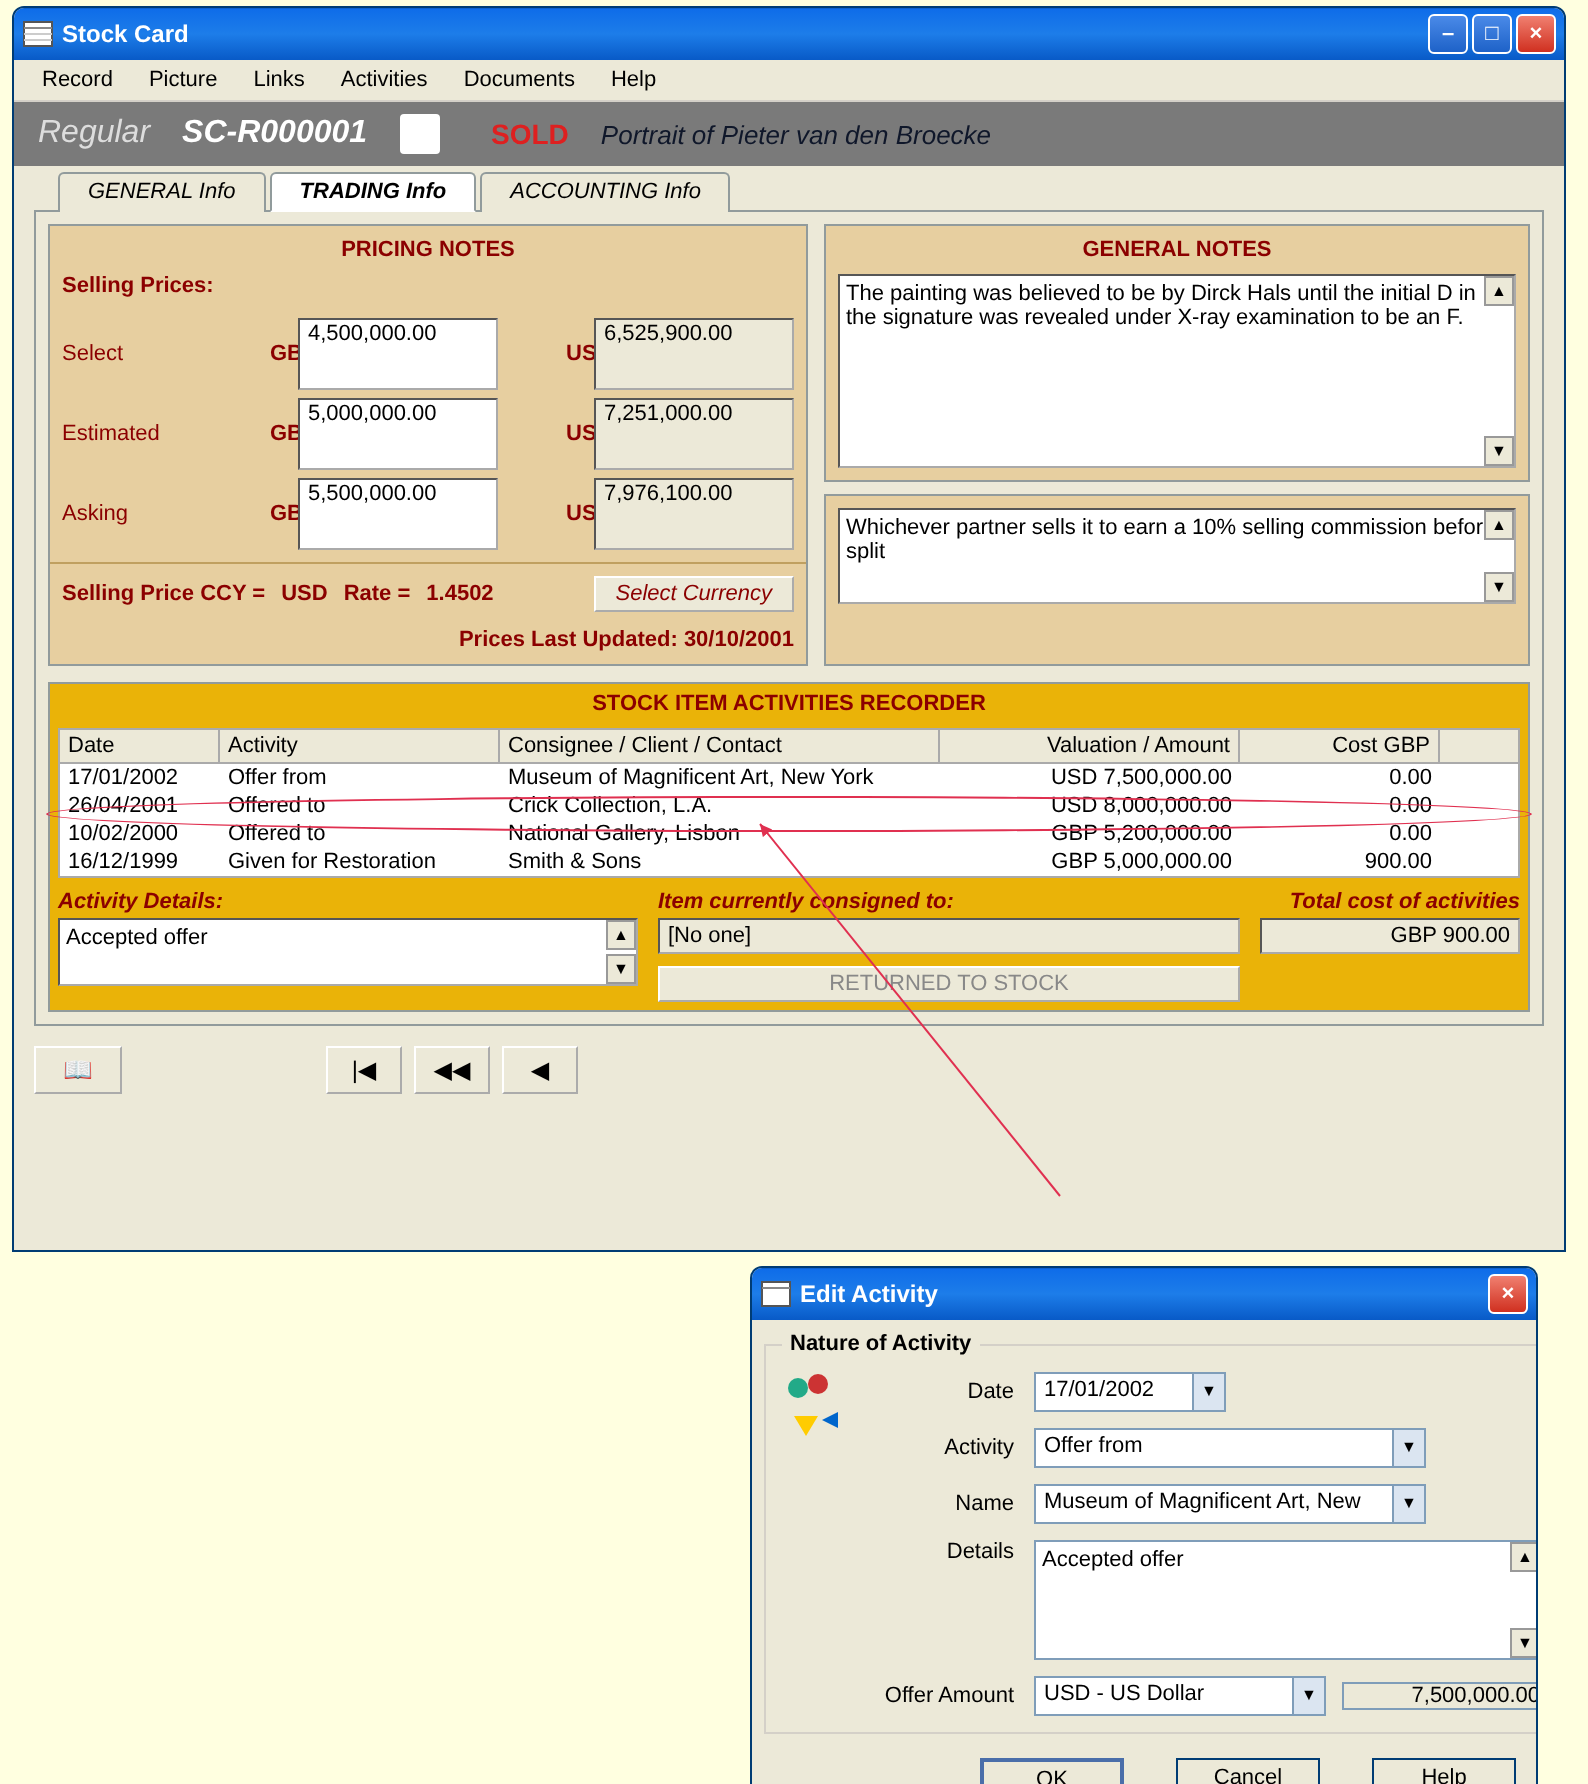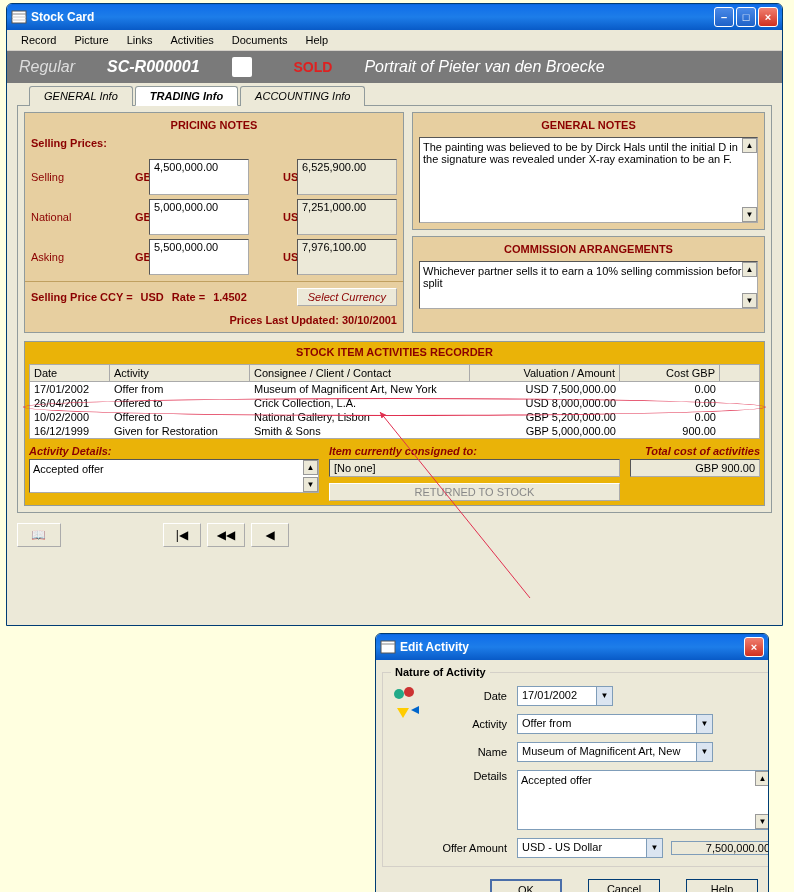--- a/index.html
+++ b/index.html
@@ -11,25 +11,25 @@
 .titlebar .icon { width: 16px; height: 16px; margin-right: 4px; display: inline-block; }
 .titlebar .title { font-weight: bold; font-size: 12px; flex: 1; }
 .win-btns { display: flex; gap: 2px; }
 .win-btn { width: 20px; height: 20px; border: 1px solid #fff; border-radius: 3px; display: flex; align-items: center; justify-content: center; font-size: 11px; font-weight: bold; color: #fff; cursor: pointer; }
 .win-min, .win-max { background: linear-gradient(#4a8ae8, #1e62c8); }
 .win-close { background: linear-gradient(#f08070, #d03020); }
 
 .menubar { display: flex; gap: 2px; padding: 2px 6px; background: #ece9d8; border-bottom: 1px solid #d4d0c8; }
 .menubar span { padding: 2px 8px; cursor: pointer; }
 
-.headerbar { display: flex; align-items: center; gap: 32px; background: #7a7a7a; color: #fff; padding: 6px 12px; height: 32px; }
+.headerbar { display: flex; align-items: center; gap: 16px; background: #7a7a7a; color: #fff; padding: 6px 12px; height: 32px; }
 .headerbar .regular { font-size: 16px; font-style: italic; color: #ddd; }
 .headerbar .code { font-size: 16px; font-weight: bold; font-style: italic; }
 .headerbar .sold { color: #de2020; font-weight: bold; font-size: 14px; margin-left: 10px; }
-.headerbar .desc { font-size: 16px; font-style: italic; color: #ffffff; }
+.headerbar .desc { font-size: 13px; font-style: italic; color: #0f172a; }
 .headerbar .hicn { width: 20px; height: 20px; background: #fff; border-radius: 2px; display: inline-block; }
 
 .tabs { display: flex; margin: 2px 10px 0 22px; }
 .tab { padding: 3px 14px; background: #ece9d8; border: 1px solid #919b9c; border-bottom: none; border-radius: 3px 3px 0 0; margin-right: 2px; font-style: italic; cursor: pointer; position: relative; top: 1px; }
 .tab.active { background: #fff; font-weight: bold; z-index: 2; border-bottom: 1px solid #fff; }
 
 .content { margin: 0 10px 6px 10px; border: 1px solid #919b9c; padding: 6px; background: #ece9d8; }
 
 .row1 { display: flex; gap: 8px; }
 .panel { border: 1px solid #919b9c; background: #e7cfa0; padding: 6px; flex: 1; }
@@ -39,21 +39,21 @@
 .price-grid .lbl { color: #8b0000; }
 .price-grid .ccy { color: #8b0000; font-weight: bold; text-align: center; margin-left: 28px; }
 .input { background: #fff; border: 1px inset #aaa; padding: 1px 4px; height: 36px; text-align: left; }
 .input.ro { background: #ece9d8; }
 .row-sep { border-top: 1px solid #c0a060; margin: 6px -6px; }
 .price-bottom { display: flex; align-items: center; gap: 8px; }
 .btn { background: #ece9d8; border: 1px outset #fff; padding: 2px 10px; cursor: pointer; }
 .btn-sel { font-style: italic; color: #8b0000; }
 .updated { text-align: right; margin-top: 8px; }
 
-.textbox { background: #fff; border: 1px inset #aaa; padding: 3px; height: 86px; overflow: auto; position: relative; }
+.textbox { background: #fff; border: 1px inset #aaa; padding: 3px; height: 97px; overflow: auto; position: relative; }
 .textbox.small { height: 48px; }
 .scroll-arrow { position: absolute; right: 0; width: 15px; height: 15px; background: #ece9d8; border: 1px solid #999; font-size: 8px; text-align: center; line-height: 13px; }
 .sa-up { top: 0; } .sa-down { bottom: 0; }
 
 .panel2 { border: 1px solid #919b9c; background: #eab308; margin-top: 8px; padding: 4px; }
 .grid-head { display: grid; grid-template-columns: 80px 140px 220px 150px 100px; background: #ece9d8; border: 1px solid #aaa; }
 .grid-head div { border-right: 1px solid #aaa; padding: 2px 4px; }
 .grid-body { background: #fff; border: 1px solid #aaa; border-top: none; }
 .grid-row { display: grid; grid-template-columns: 80px 140px 220px 150px 100px; }
 .grid-row div { padding: 1px 4px; white-space: nowrap; overflow: hidden; }
@@ -131,27 +131,27 @@
     <div class="tab active">TRADING Info</div>
     <div class="tab">ACCOUNTING Info</div>
   </div>
 
   <div class="content">
     <div class="row1">
       <div class="panel" style="flex:0 0 370px">
         <div class="panel-title">PRICING NOTES</div>
         <div class="maroon" style="margin-bottom:10px">Selling Prices:</div>
         <div class="price-grid">
-          <div class="lbl">Selling</div>
+          <div class="lbl">Select</div>
           <div class="ccy">GBP</div>
           <div class="input">4,500,000.00</div>
           <div class="ccy">USD</div>
           <div class="input ro">6,525,900.00</div>
 
-          <div class="lbl">National</div>
+          <div class="lbl">Estimated</div>
           <div class="ccy">GBP</div>
           <div class="input">5,000,000.00</div>
           <div class="ccy">USD</div>
           <div class="input ro">7,251,000.00</div>
 
           <div class="lbl">Asking</div>
           <div class="ccy">GBP</div>
           <div class="input">5,500,000.00</div>
           <div class="ccy">USD</div>
           <div class="input ro">7,976,100.00</div>
@@ -174,21 +174,20 @@
       <div style="flex:1;display:flex;flex-direction:column;gap:6px">
         <div class="panel">
           <div class="panel-title">GENERAL NOTES</div>
           <div class="textbox">
             <span>The painting was believed to be by Dirck Hals until the initial D in the signature was revealed under X-ray examination to be an F.</span>
             <div class="scroll-arrow sa-up">▲</div>
             <div class="scroll-arrow sa-down">▼</div>
           </div>
         </div>
         <div class="panel">
-          <div class="panel-title">COMMISSION ARRANGEMENTS</div>
           <div class="textbox small">
             <span>Whichever partner sells it to earn a 10% selling commission before split</span>
             <div class="scroll-arrow sa-up">▲</div>
             <div class="scroll-arrow sa-down">▼</div>
           </div>
         </div>
       </div>
     </div>
 
     <div class="panel2">

